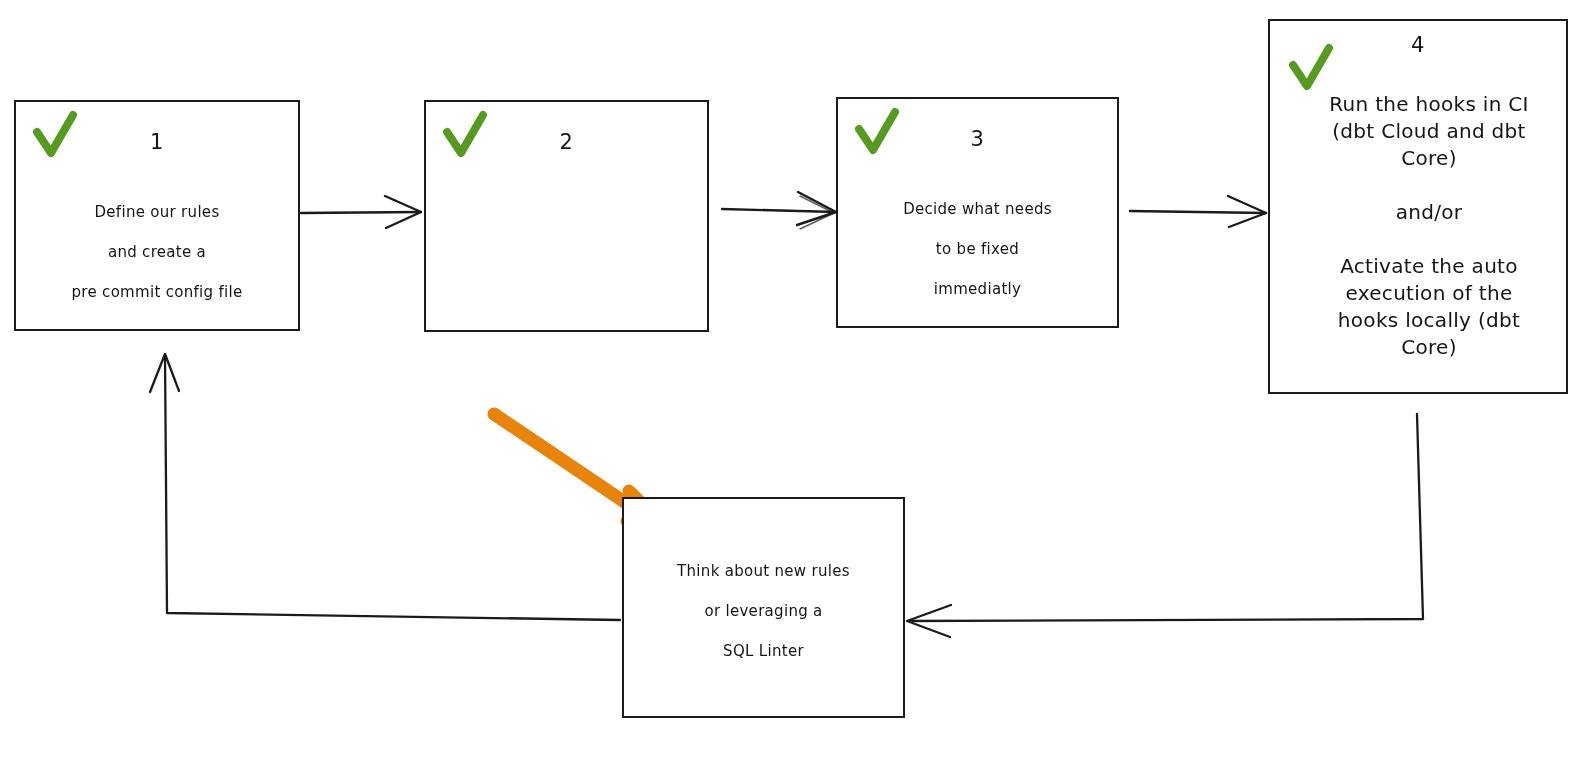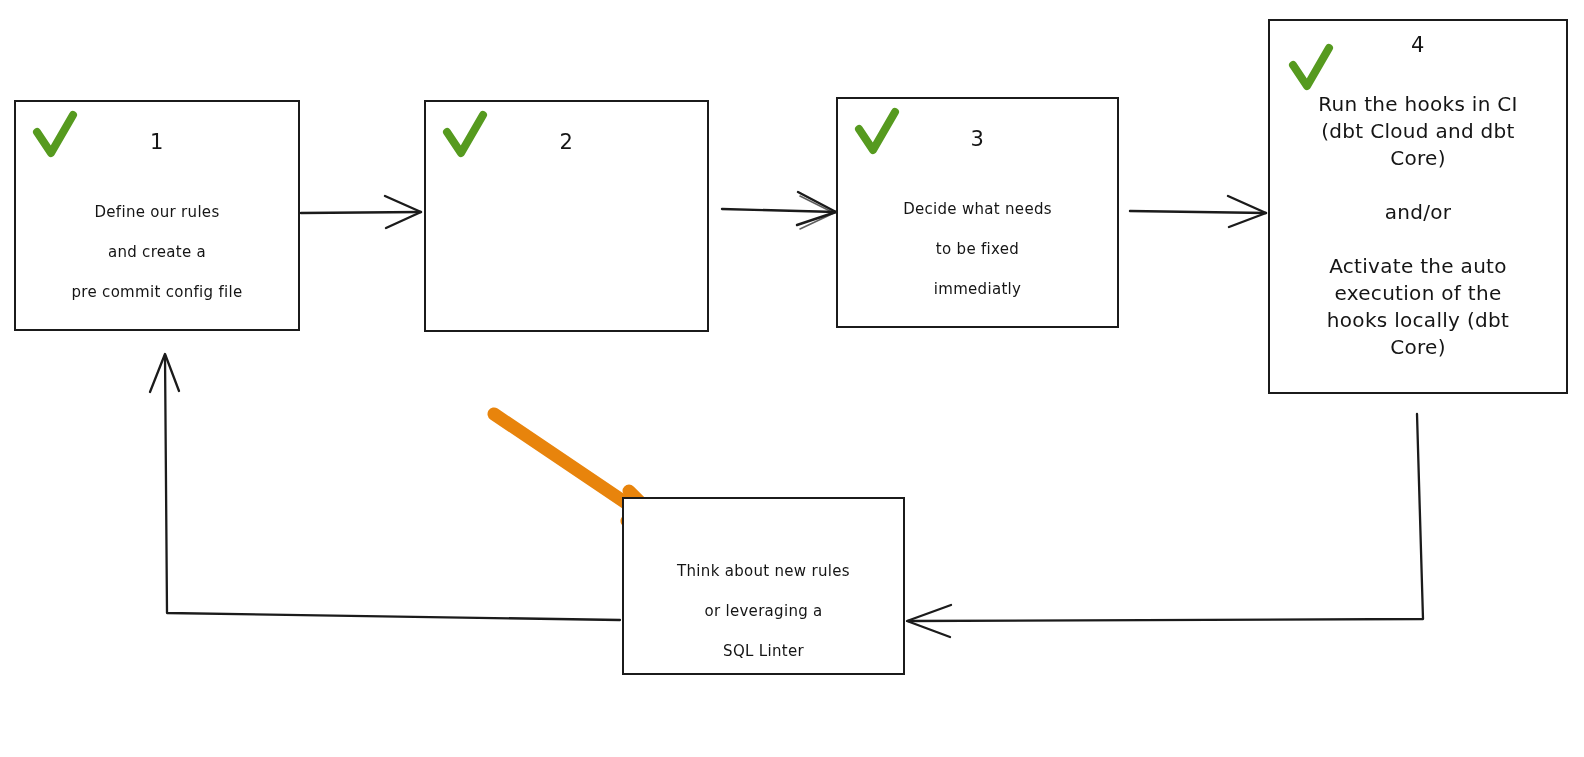--- a/index.html
+++ b/index.html
@@ -66,29 +66,29 @@
     line-height: 40px;
     color: #151515;
     letter-spacing: 0.3px;
     white-space: pre-line;
   }
   
   #node-1 { left: 14px;   top: 100px; width: 286px;  height: 231px; }
   #node-2 { left: 424px;  top: 100px; width: 285px;  height: 232px; }
   #node-3 { left: 836px;  top: 97px;  width: 283px;  height: 231px; }
   #node-4 { left: 1268px; top: 19px;  width: 300px;  height: 375px; }
-  #node-5 { left: 622px;  top: 497px; width: 283px;  height: 178px; }
+  #node-5 { left: 622px;  top: 497px; width: 283px;  height: 221px; }
 
   #node-1 .node-body { top: 90px; }
   #node-2 .node-body { top: 92px; }
   #node-3 .node-body { top: 90px; }
   #node-4 .node-body { top: 70px; }
   #node-5 .node-body { top: 52px; text-align: center; }
 
-  #node-4 .node-body { line-height: 27px; font-size: 20px; }
+  #node-4 .node-body { line-height: 27px; font-size: 20px; padding-left: 11px; }
   #node-4 .step-num { top: 12px; }
   #node-4 .check { left: 18px; top: 22px; }
 </style>
 </head>
 <body>
 
 <div id="canvas">
 
   <svg id="wires" viewBox="0 0 1584 757">
 

